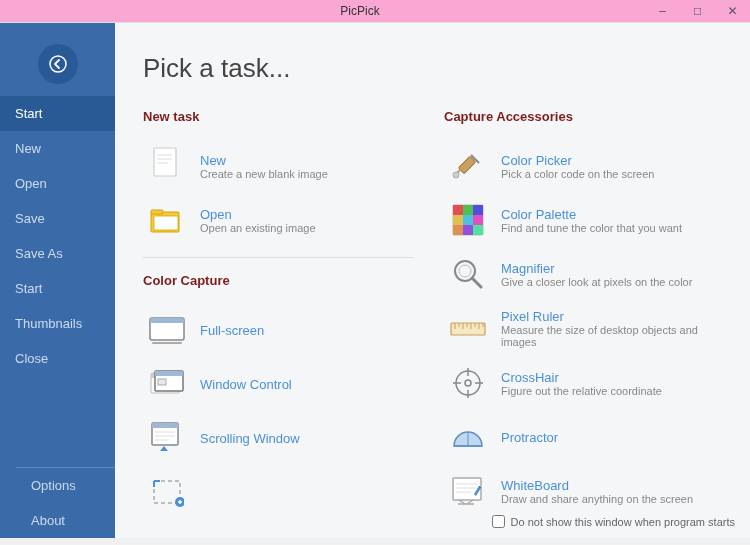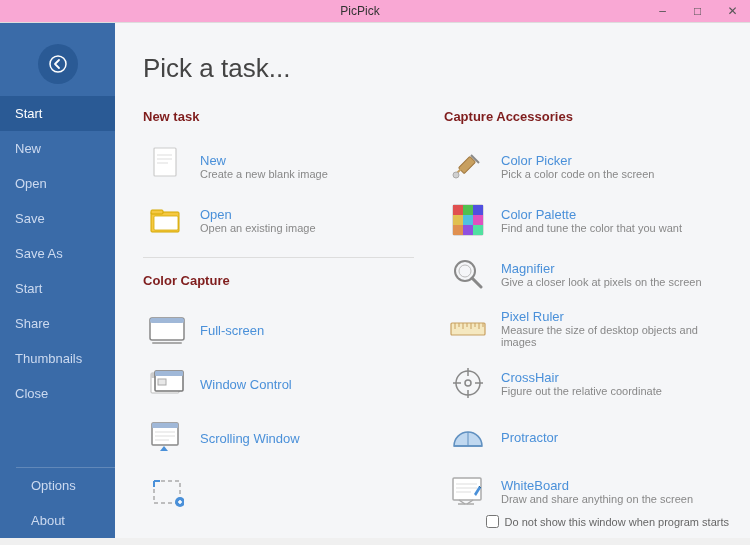--- a/index.html
+++ b/index.html
@@ -146,21 +146,21 @@
     .divider-line {
       border: none;
       border-top: 1px solid #ddd;
       margin: 10px 0 15px 0;
     }
 
     
     .content-footer {
       position: absolute;
       bottom: 10px;
-      right: 21px;
+      right: 15px;
       display: flex;
       align-items: center;
       gap: 6px;
       font-size: 11px;
       color: #666;
     }
     .content-footer input[type=checkbox] {
       cursor: pointer;
     }
 
@@ -200,23 +200,20 @@
       <span>Open</span>
     </div>
     <div class="sidebar-item">
       <span>Save</span>
     </div>
     <div class="sidebar-item">
       <span>Save As</span>
     </div>
     <div class="sidebar-item">
       <span>Start</span>
-    </div>
-    <div class="sidebar-item">
-      <span>Share</span>
     </div>
     <div class="sidebar-item">
       <span>Thumbnails</span>
     </div>
     <div class="sidebar-item">
       <span>Close</span>
     </div>
 
     <div class="sidebar-divider"></div>
 
@@ -374,21 +371,21 @@
         <div class="task-item">
           <div class="task-icon">
             <svg width="34" height="34" viewBox="0 0 34 34">
               <circle cx="14" cy="14" r="10" fill="none" stroke="#888" stroke-width="2"></circle>
               <circle cx="14" cy="14" r="6" fill="none" stroke="#bbb" stroke-width="1"></circle>
               <line x1="21" y1="21" x2="30" y2="30" stroke="#888" stroke-width="3" stroke-linecap="round"></line>
             </svg>
           </div>
           <div class="task-text">
             <div class="task-name">Magnifier</div>
-            <div class="task-desc">Give a closer look at pixels on the screen</div>
+            <div class="task-desc">Give a closer look at pixels on the color</div>
           </div>
         </div>
 
         <div class="task-item">
           <div class="task-icon">
             <svg width="36" height="20" viewBox="0 0 36 20">
               <rect x="1" y="4" width="34" height="12" rx="1" fill="#f5e8c0" stroke="#c8a060" stroke-width="1.2"></rect>
               <line x1="5" y1="4" x2="5" y2="10" stroke="#c8a060" stroke-width="1"></line>
               <line x1="9" y1="4" x2="9" y2="8" stroke="#c8a060" stroke-width="1"></line>
               <line x1="13" y1="4" x2="13" y2="10" stroke="#c8a060" stroke-width="1"></line>

